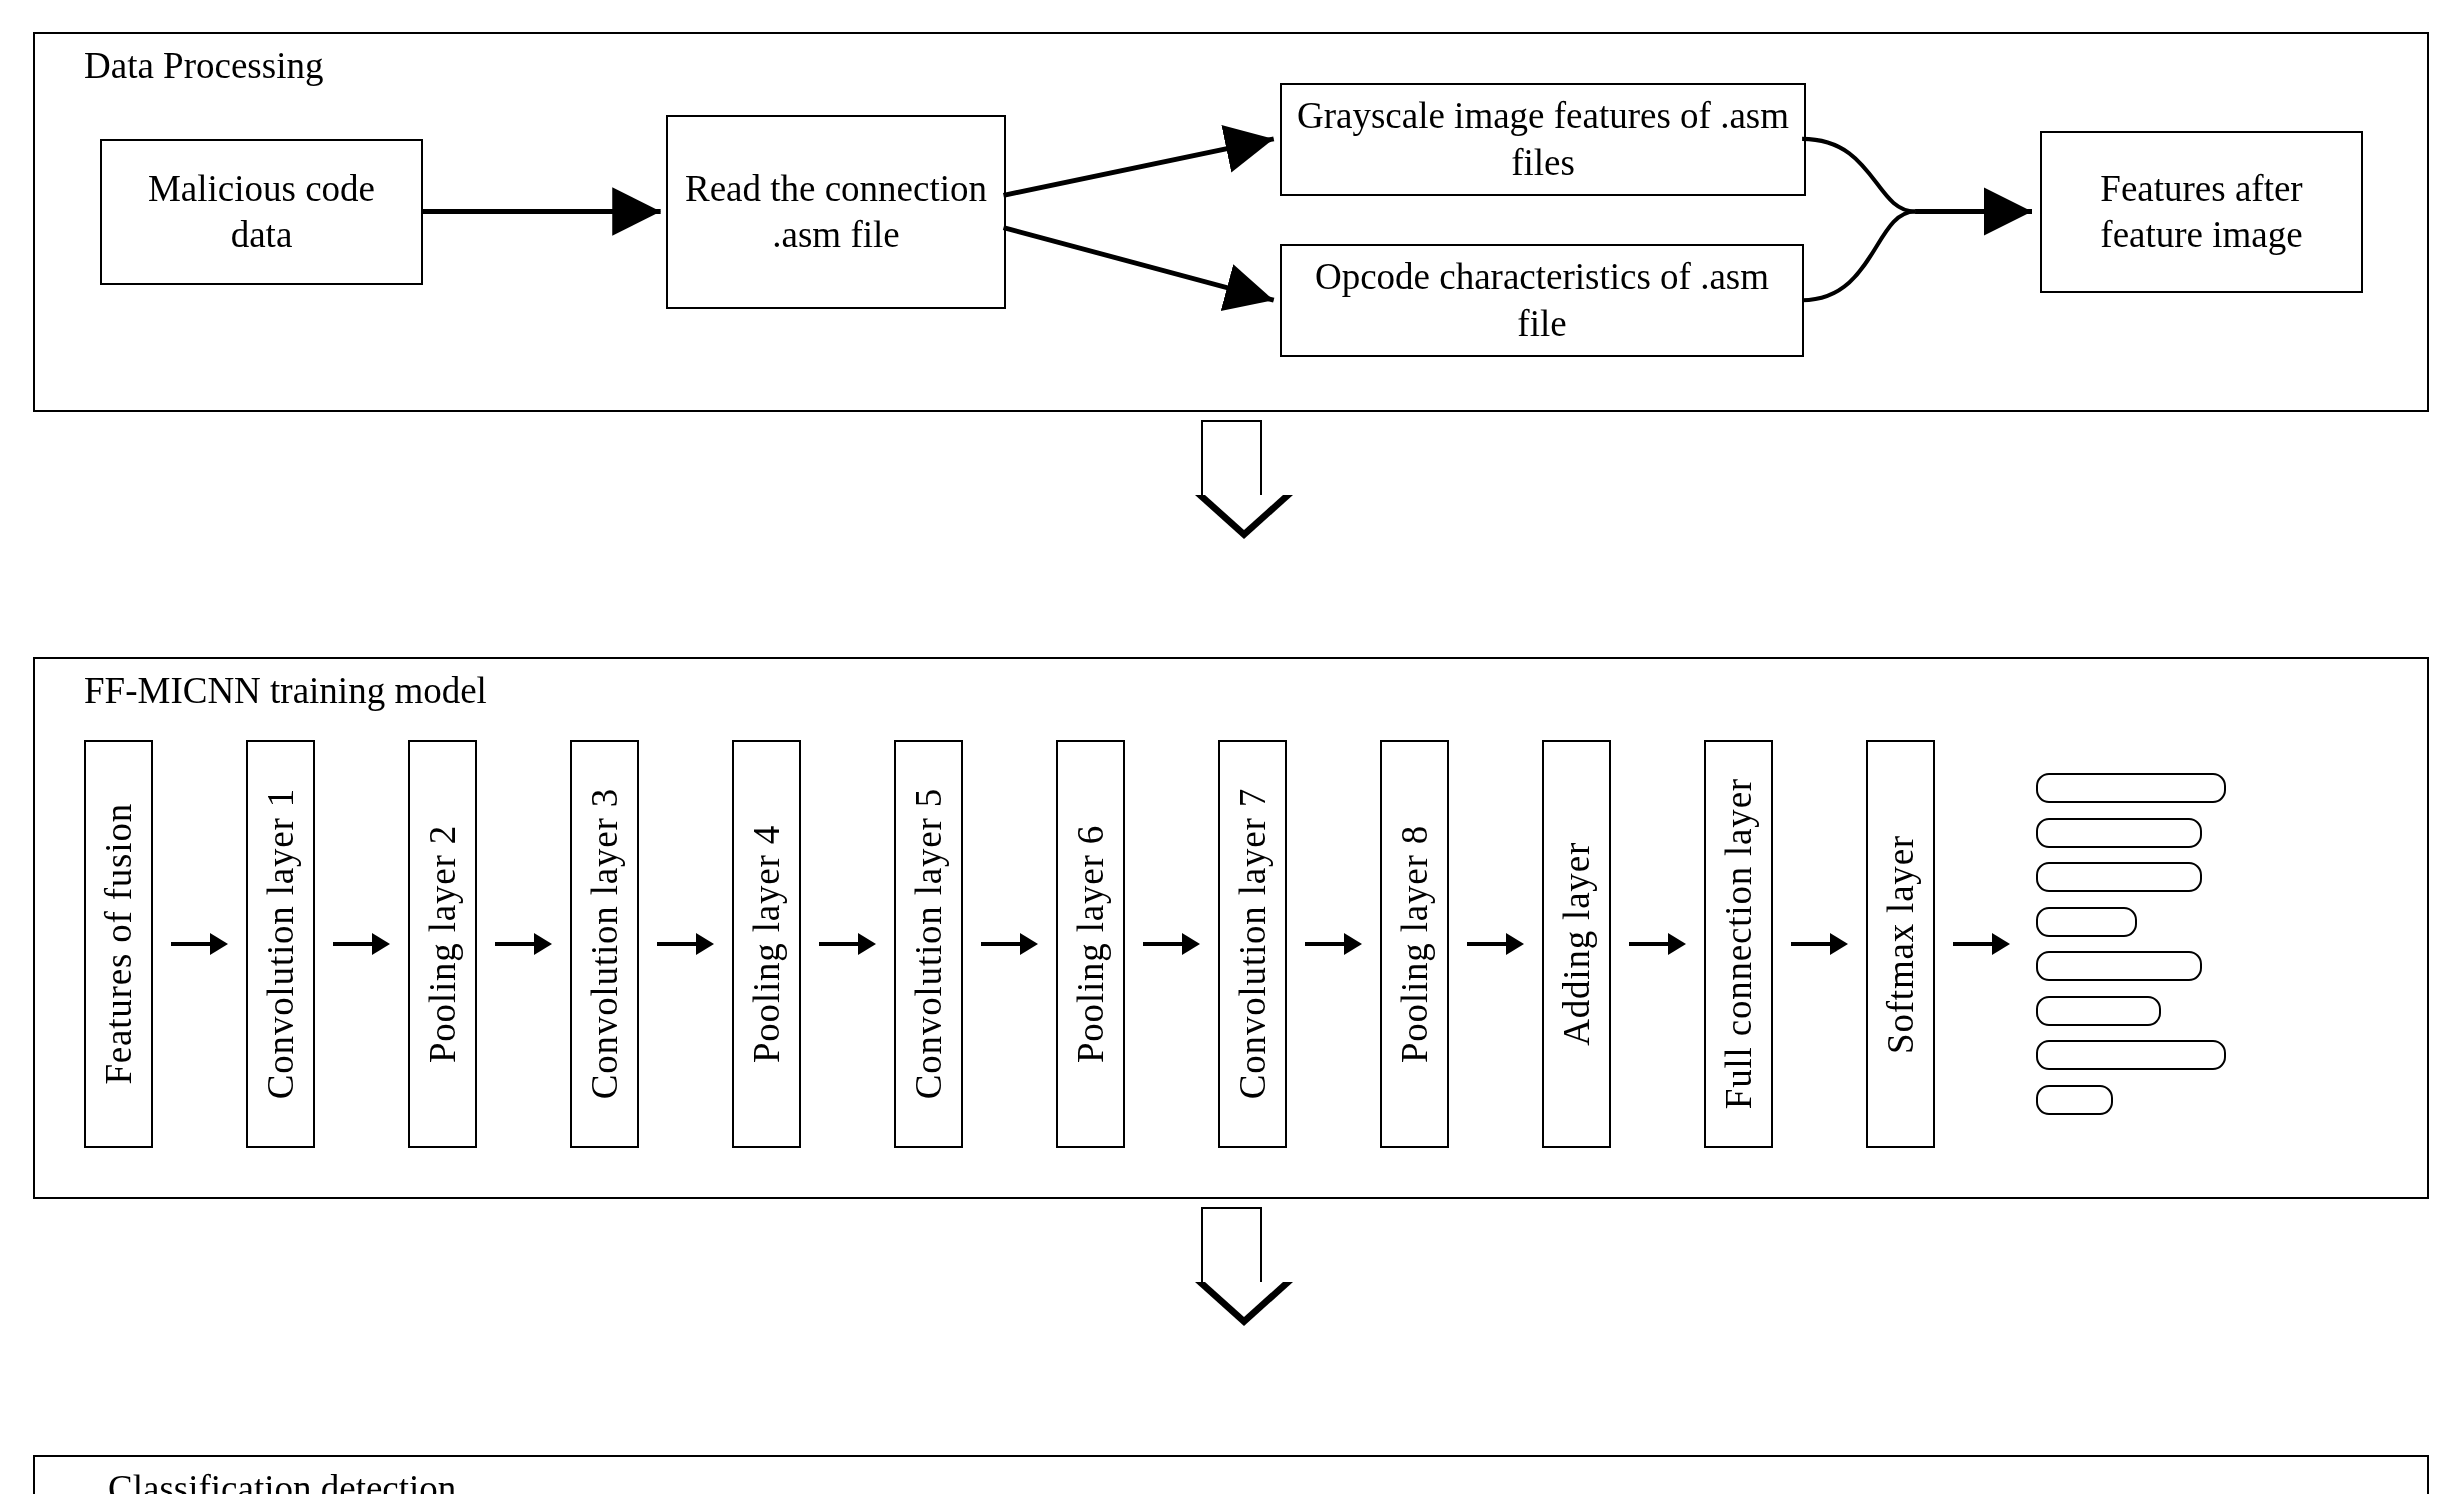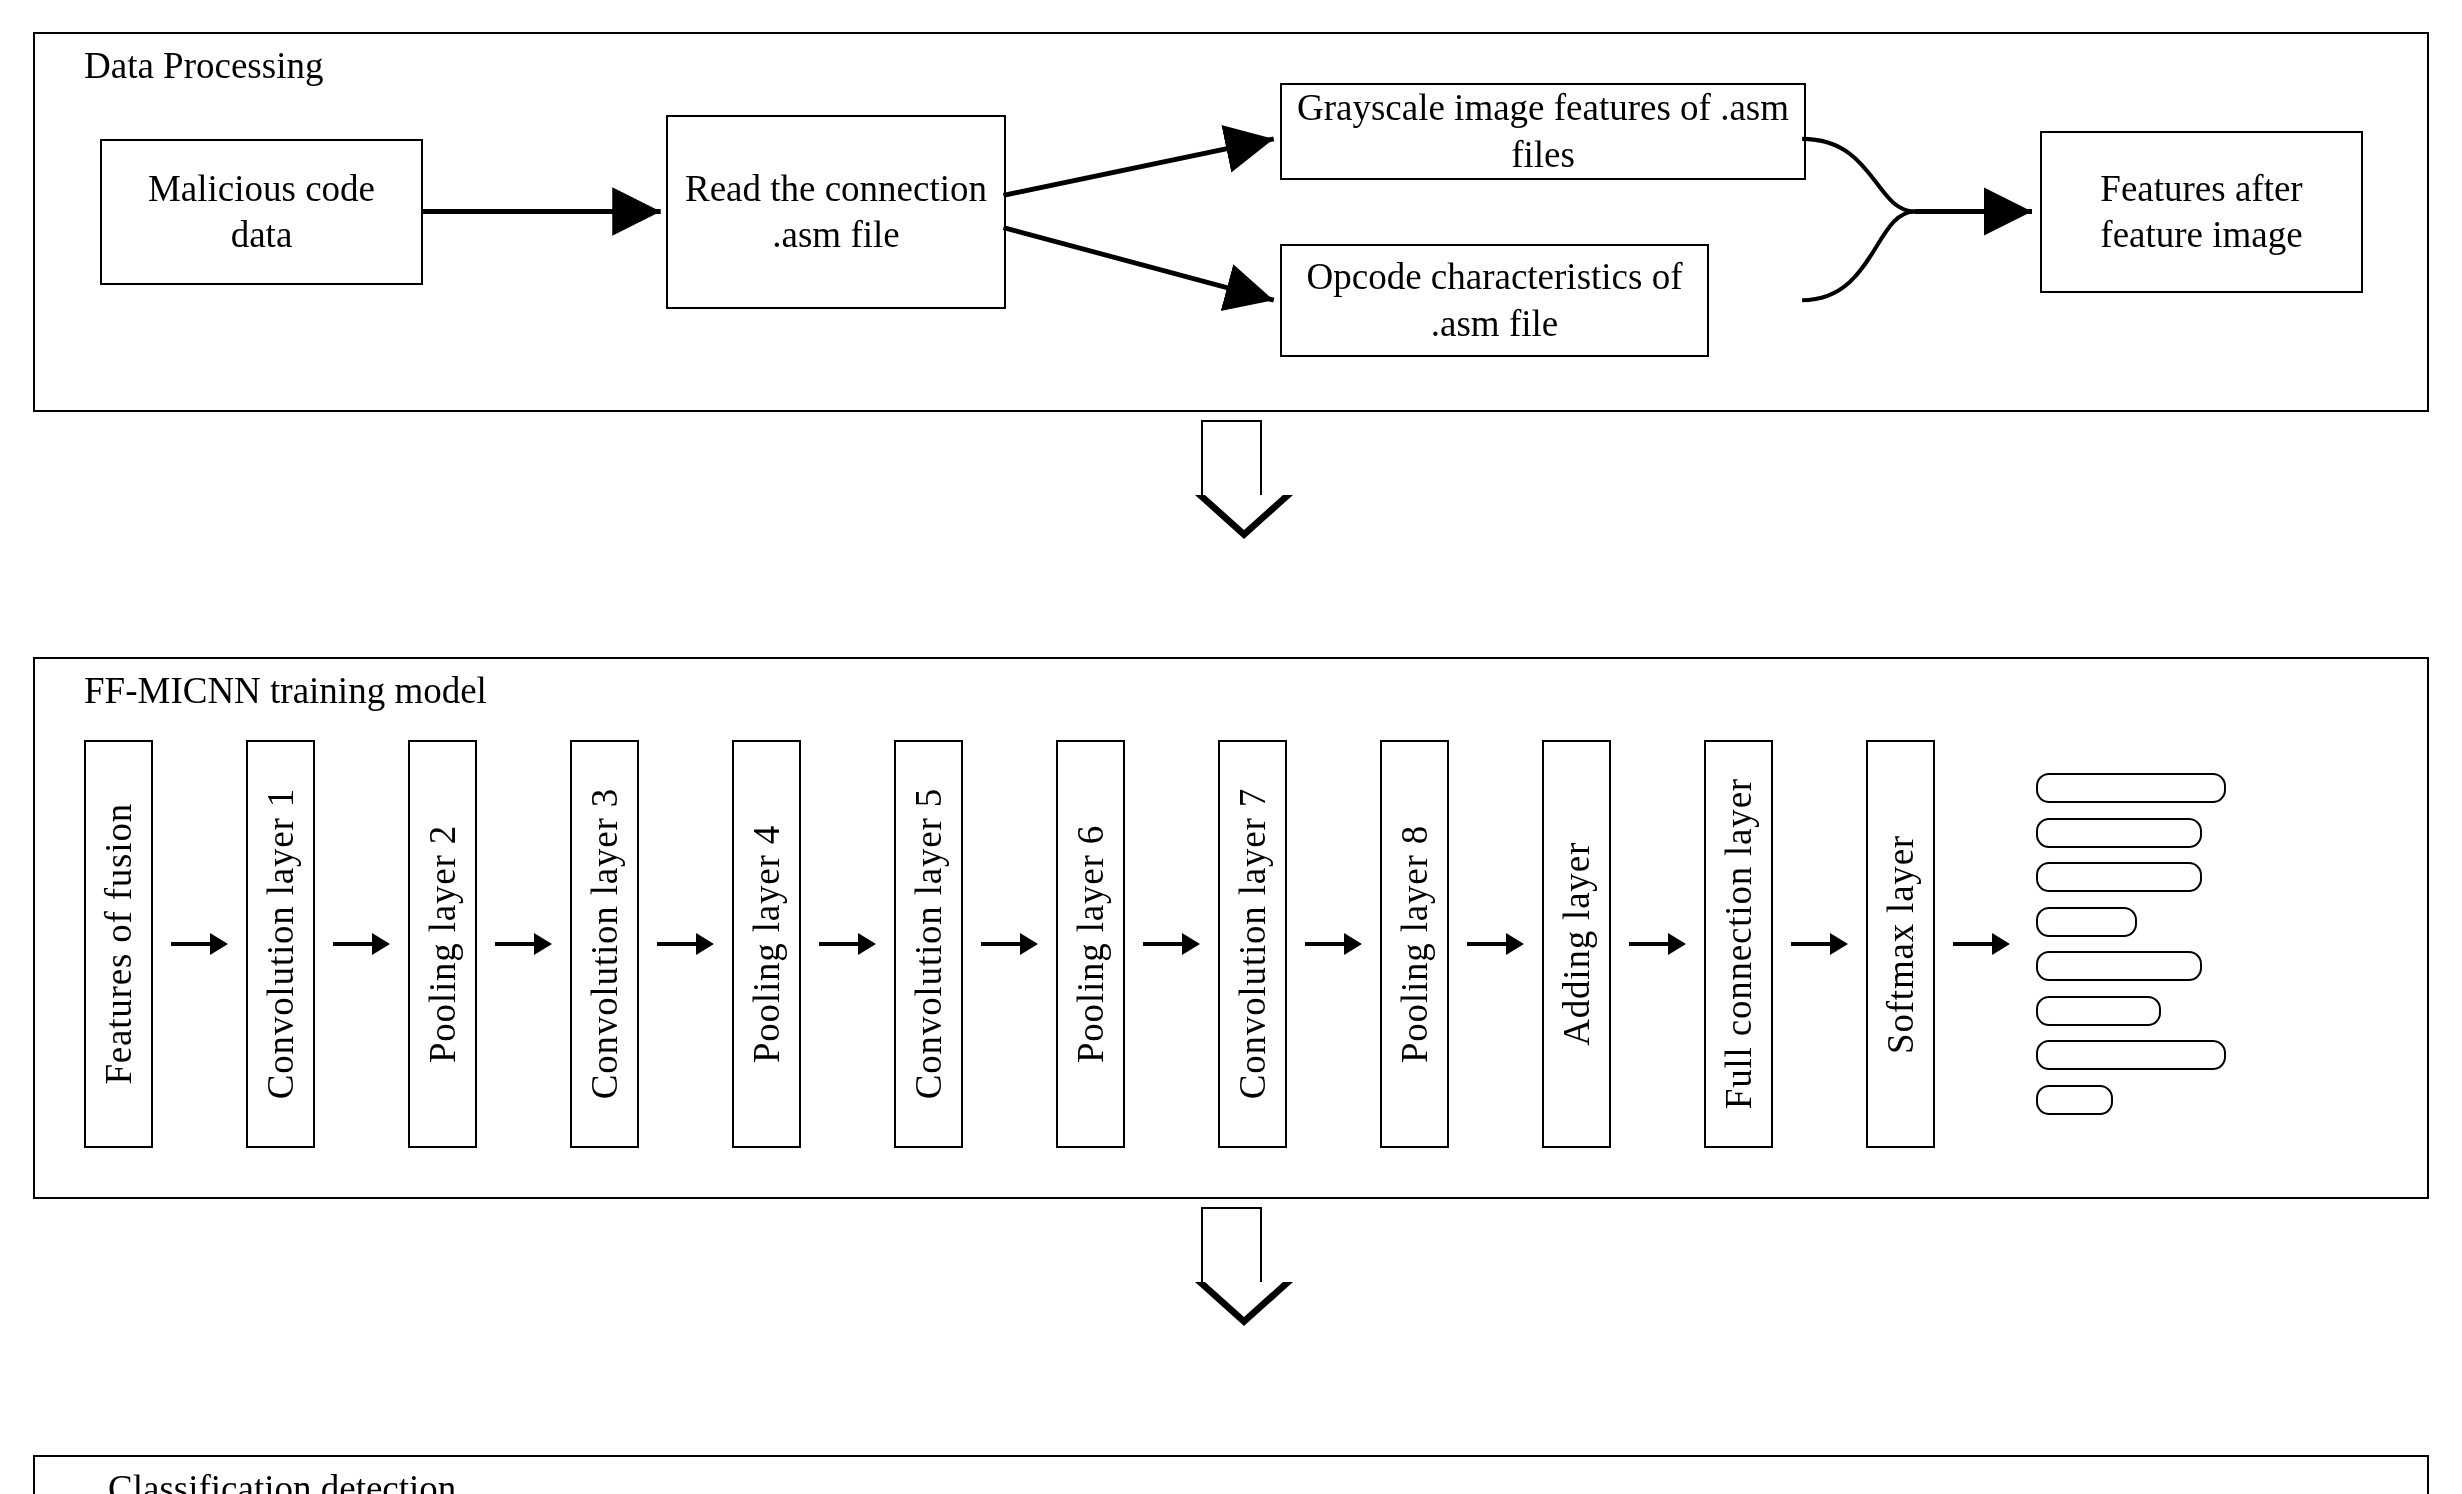--- a/index.html
+++ b/index.html
@@ -33,22 +33,22 @@
 </head>
 <body>
 
 <div class="page">
 
   <div id="p1" class="panel">
     <div class="panel-title">Data Processing</div>
 
     <div class="box" style="left:65px;  top:105px; width:323px; height:146px">Malicious code data</div>
     <div class="box" style="left:631px; top:81px; width:340px; height:194px">Read the connection .asm file</div>
-    <div class="box" style="left:1245px;top:49px;  width:526px; height:97px">Grayscale image features of .asm files</div>
-    <div class="box" style="left:1245px;top:210px; width:429px; height:113px">Opcode characteristics of .asm file</div>
+    <div class="box" style="left:1245px;top:49px;  width:526px; height:113px">Grayscale image features of .asm files</div>
+    <div class="box" style="left:1245px;top:210px; width:524px; height:113px">Opcode characteristics of .asm file</div>
     <div class="box" style="left:2005px;top:97px; width:323px; height:162px">Features after feature image</div>
 
     <svg id="svg1" viewBox="0 0 300 150" width="243" height="121">
       <defs>
         <marker id="ah" markerWidth="12" markerHeight="12" refX="10" refY="5" orient="auto">
           <path d="M0,0 L10,5 L0,10 z" fill="#000"></path>
         </marker>
       </defs>
 
       <line x1="480" y1="220" x2="775" y2="220" stroke="#000" stroke-width="6" marker-end="url(#ah)"></line>

